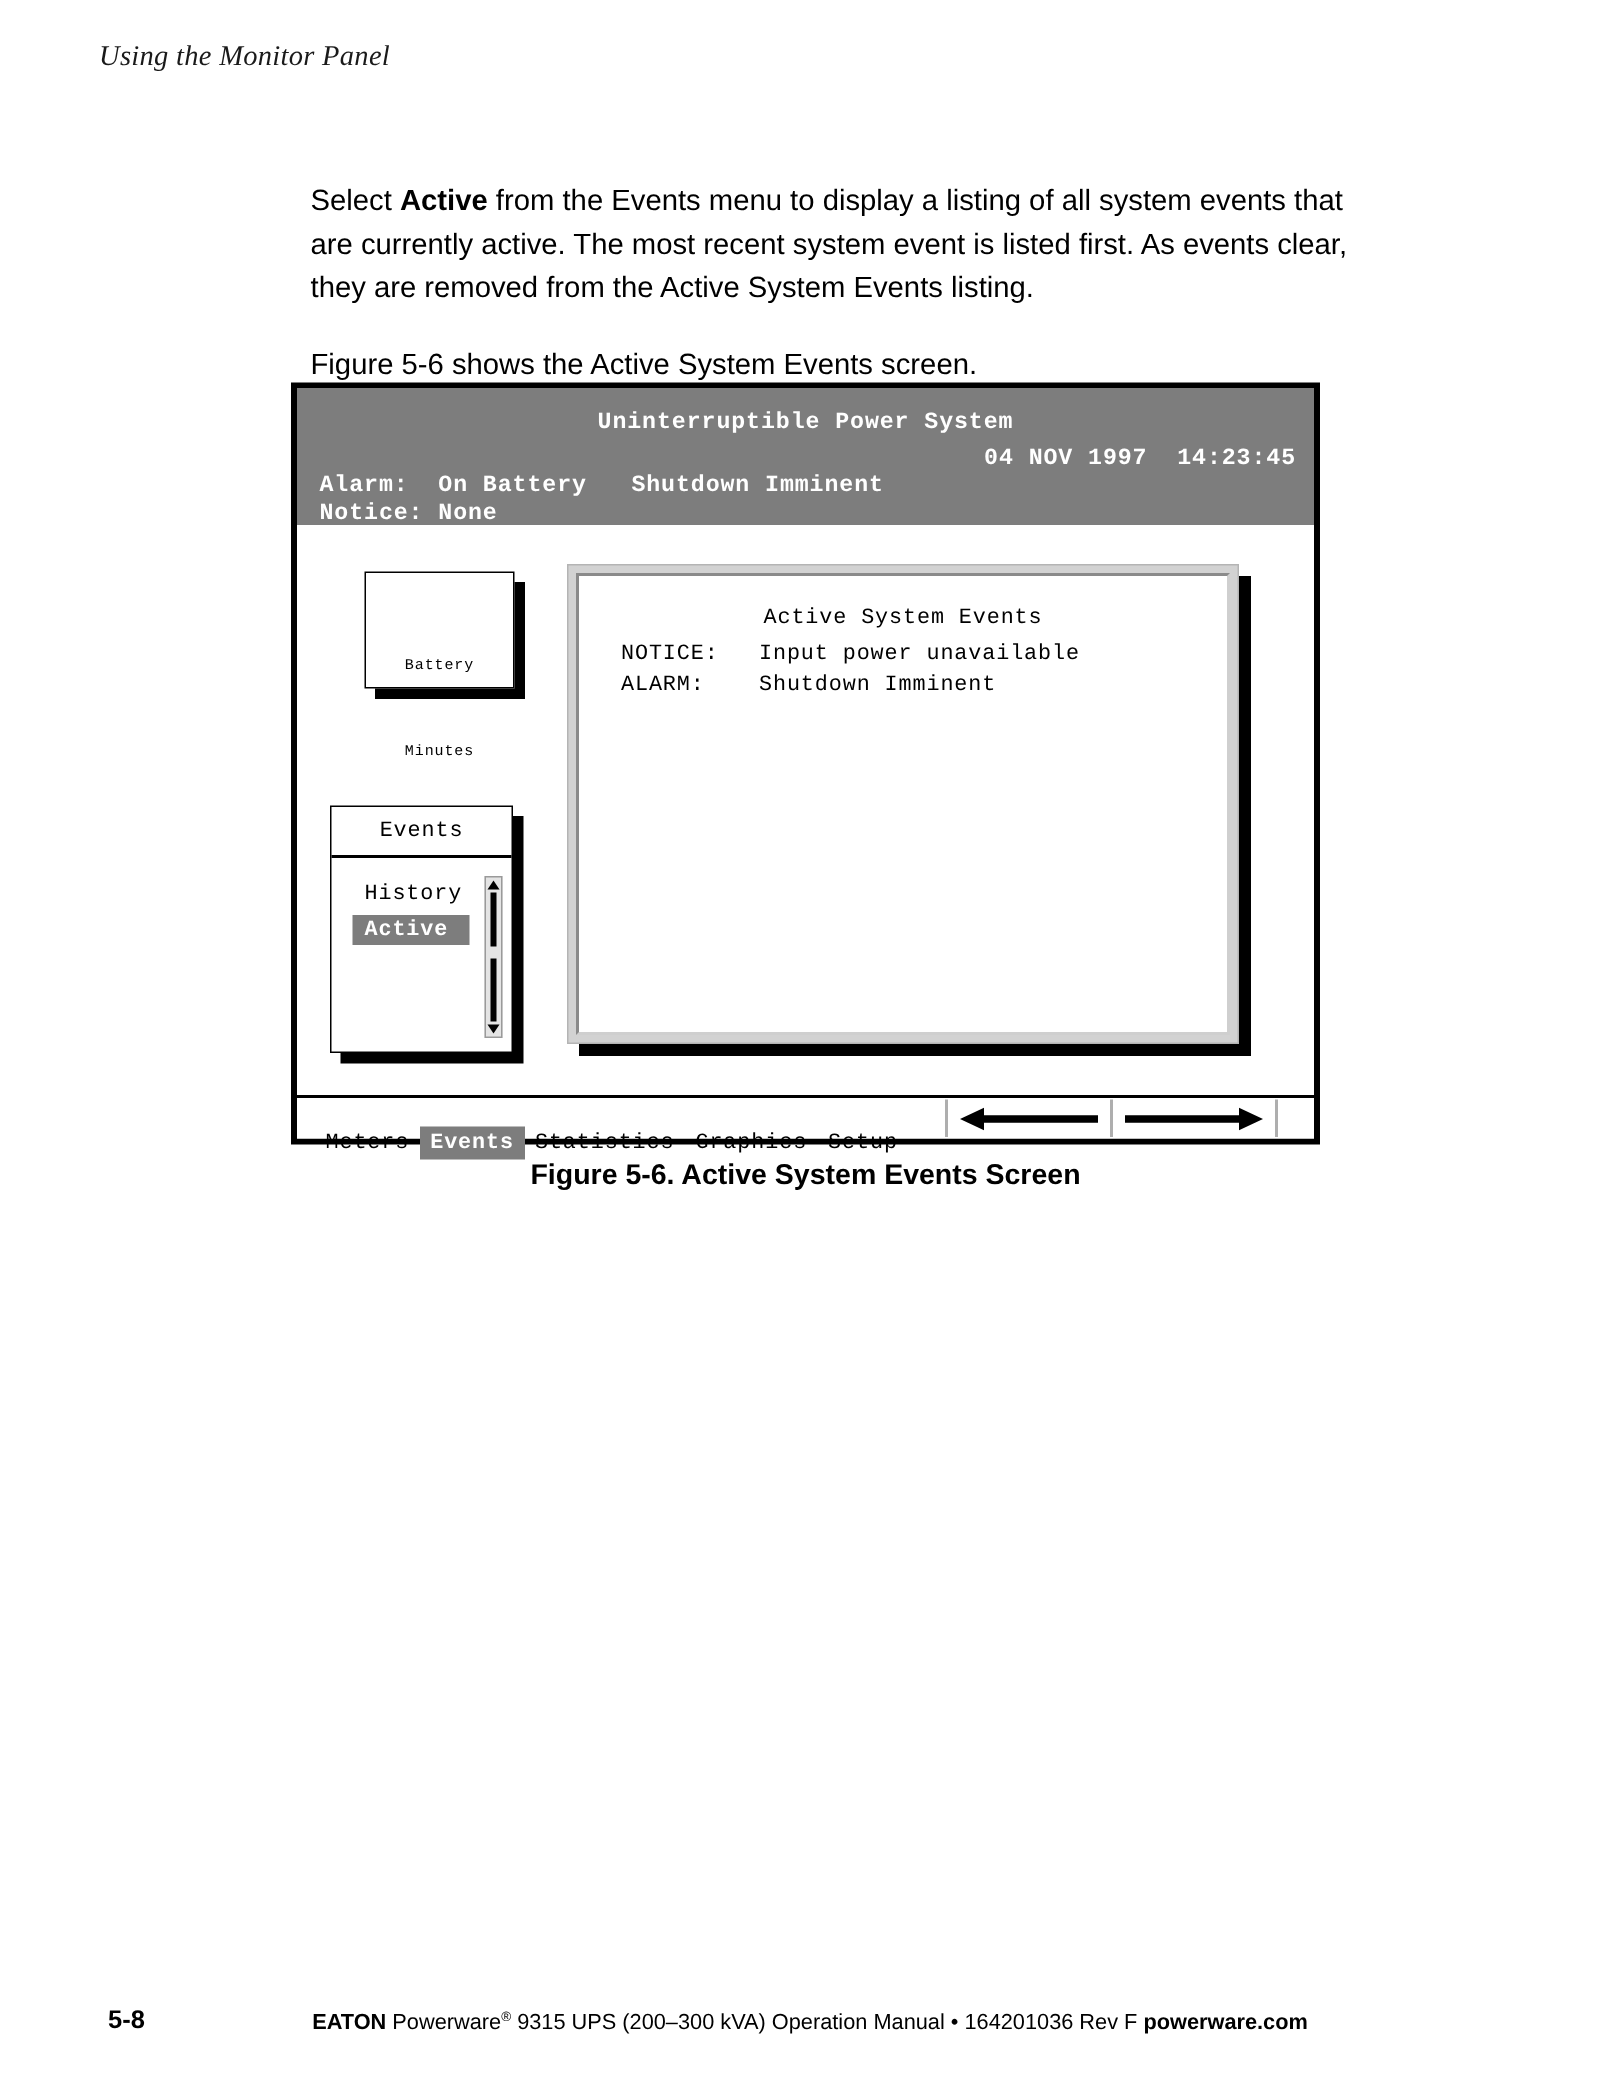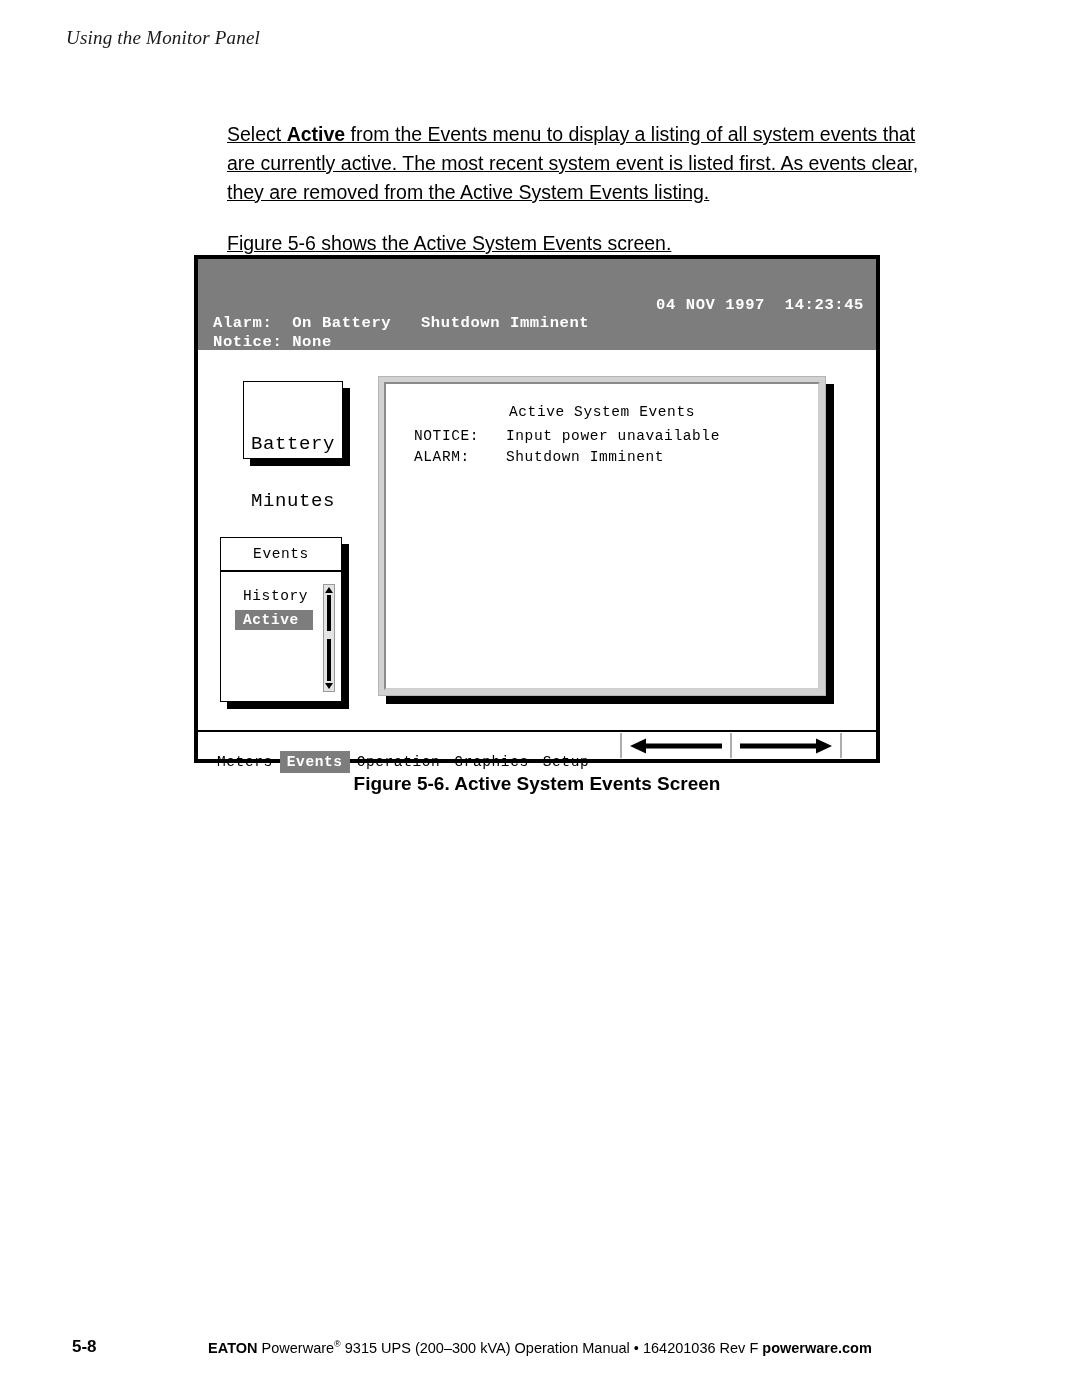--- a/index.html
+++ b/index.html
@@ -25,24 +25,23 @@
     font-style: italic;
     font-size: 19px;
     letter-spacing: 0.2px;
     color: #1a1a1a;
     white-space: nowrap;
   }
 
   
   .body-block {
     position: absolute;
-    left: 227px;
+    left: 207px;
     top: 120px;
     width: 700px;
-    text-decoration: underline;
   }
   .para {
     font-size: 19.5px;
     line-height: 29px;
     color: #000000;
     margin: 0 0 22px 0;
     font-weight: 350;
   }
   .para b { font-weight: bold; }
 
@@ -131,21 +130,21 @@
     left: 45px;
     top: 31px;
     width: 100px;
     height: 78px;
   }
   .battery-box .bb-lines {
     position: absolute;
     left: 0; right: 0;
     top: 15px;
     text-align: center;
-    font-size: 19px;
+    font-size: 10px;
     line-height: 19px;
     letter-spacing: 0.6px;
     white-space: pre;
     color: #000000;
   }
 
   
   .events-menu {
     left: 22px;
     top: 187px;
@@ -371,20 +370,21 @@
 
 <div class="body-block">
   <p class="para"><span>Select </span><b>Active</b><span> from the Events menu to display a listing of all system events that are currently active. The most recent system event is listed first. As events clear, they are removed from the Active System Events listing.</span></p>
   <p class="para">Figure 5-6 shows the Active System Events screen.</p>
 </div>
 
 <div class="figure-wrap">
   <div class="ups-screen">
 
     <div class="ups-header">
+      <div class="ups-title">Uninterruptible Power System</div>
       <div class="ups-datetime">04 NOV 1997  14:23:45</div>
       <div class="ups-alarm-line">Alarm:  On Battery   Shutdown Imminent</div>
       <div class="ups-notice-line">Notice: None</div>
     </div>
 
     <div class="ups-body">
 
       <div class="shadow-box battery-box">
         <div class="bb-lines">
           <div>Battery</div>
@@ -414,21 +414,21 @@
             <div class="event-row"><span class="ev-sev">ALARM:</span><span>Shutdown Imminent</span></div>
           </div>
         </div>
       </div>
     </div>
 
     <div class="ups-menubar">
       <div class="menu-tabs">
         <div class="menu-tab">Meters</div>
         <div class="menu-tab selected">Events</div>
-        <div class="menu-tab">Operation</div>
+        <div class="menu-tab">Statistics</div>
         <div class="menu-tab">Graphics</div>
         <div class="menu-tab">Setup</div>
       </div>
       <div class="menu-arrows">
         <div class="arrow-btn">
           <span>
             <svg width="92" height="16" viewBox="0 0 92 16" aria-hidden="true">
               <path d="M0 8 L16 0.5 L16 5.5 L92 5.5 L92 10.5 L16 10.5 L16 15.5 Z" fill="#000000"></path>
             </svg>
           </span>

